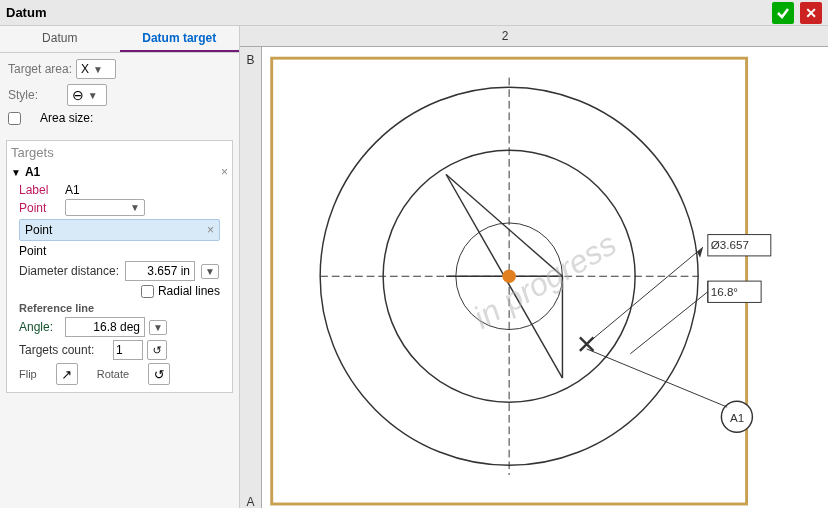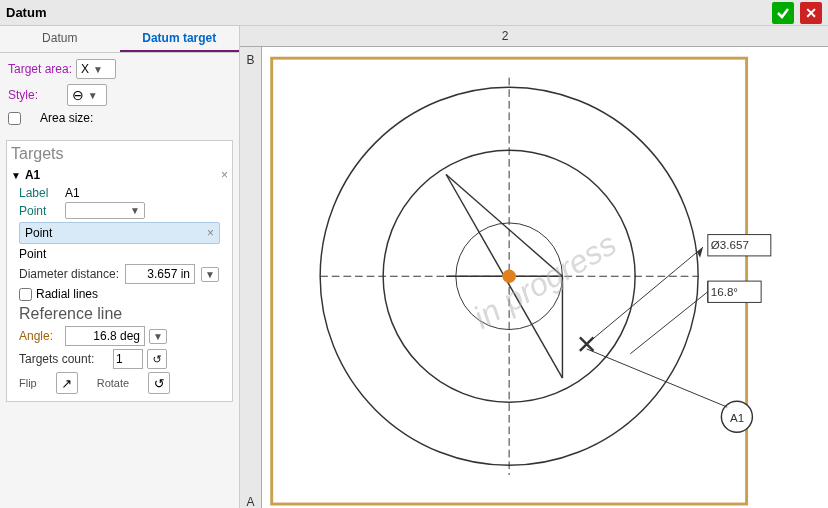--- a/index.html
+++ b/index.html
@@ -19,58 +19,58 @@
     
     .left-panel { width: 240px; min-width: 240px; background: #f5f5f5; border-right: 1px solid #ccc; display: flex; flex-direction: column; overflow-y: auto; }
 
     .tabs { display: flex; border-bottom: 1px solid #ccc; }
     .tab { flex: 1; text-align: center; padding: 5px 4px; cursor: pointer; font-size: 12px; border-bottom: 2px solid transparent; }
     .tab.active { color: #0066cc; border-bottom: 2px solid #701a75; font-weight: bold; }
     .tab.inactive { color: #555; }
 
     .panel-section { padding: 6px 8px; }
     .field-row { display: flex; align-items: center; margin-bottom: 5px; gap: 4px; }
-    .field-label { min-width: 55px; color: #a21caf; }
+    .field-label { min-width: 55px; color: #737373; }
     .dropdown-btn { display: flex; align-items: center; background: white; border: 1px solid #aaa; border-radius: 2px; padding: 2px 4px; cursor: pointer; gap: 4px; min-width: 40px; }
     .dropdown-arrow { font-size: 10px; color: #555; }
     .style-icon { font-size: 14px; }
 
     .checkbox-row { display: flex; align-items: center; gap: 19px; margin-bottom: 5px; }
     .checkbox-row input { cursor: pointer; }
 
     .targets-group { border: 1px solid #ccc; margin: 4px 6px; padding: 4px; background: white; }
-    .targets-label { font-size: 16px; color: #888; margin-bottom: 3px; }
+    .targets-label { font-size: 13px; color: #888; margin-bottom: 3px; }
     .target-item-header { display: flex; align-items: center; justify-content: space-between; padding: 2px 0; }
     .target-item-label { display: flex; align-items: center; gap: 4px; font-weight: bold; }
     .chevron { font-size: 10px; }
     .close-x { cursor: pointer; color: #888; font-size: 12px; }
 
     .sub-field-row { display: flex; align-items: center; margin: 2px 0 2px 8px; gap: 4px; }
-    .sub-label { min-width: 42px; color: #0f766e; }
+    .sub-label { min-width: 42px; color: #be185d; }
 
     .origin-box { background: #d8eaf8; border: 1px solid #aac8e8; border-radius: 2px; padding: 3px 5px; margin: 3px 8px; }
     .origin-label { font-size: 10px; color: #555; }
     .origin-value-row { display: flex; align-items: center; justify-content: space-between; }
     .origin-value { color: #000; }
 
     .target-location { margin: 3px 8px; }
     .target-location-label { font-size: 10px; color: #888; }
     .target-location-value { color: #000; }
 
     .diameter-row { display: flex; align-items: center; margin: 3px 8px; gap: 6px; }
     .diameter-label { min-width: 100px; color: #333; }
     .diameter-input { border: 1px solid #aaa; background: white; padding: 2px 4px; width: 70px; text-align: right; font-size: 12px; }
     .dropdown-btn-sm { display: flex; align-items: center; background: white; border: 1px solid #aaa; border-radius: 2px; padding: 1px 3px; cursor: pointer; }
 
-    .radial-row { display: flex; align-items: center; margin: 0 8px; gap: 4px; }
-    
-    .section-divider { font-size: 16px; color: #555; margin: 4px 8px 2px 8px; font-weight: normal; }
+    .radial-row { display: flex; align-items: center; margin: 0 8px; gap: 4px; justify-content: flex-end; }
+    
+    .section-divider { font-size: 11px; color: #555; margin: 4px 8px 2px 8px; font-weight: bold; }
     
     .angle-row { display: flex; align-items: center; margin: 3px 8px; gap: 4px; }
-    .angle-label { min-width: 42px; color: #a16207; }
+    .angle-label { min-width: 42px; color: #14532d; }
     .angle-input { border: 1px solid #aaa; background: white; padding: 2px 4px; width: 80px; text-align: right; font-size: 12px; }
     
     .instance-row { display: flex; align-items: center; margin: 3px 8px; gap: 4px; }
     .instance-label { min-width: 90px; color: #333; }
     .refresh-btn { width: 20px; height: 20px; border: 1px solid #aaa; background: white; cursor: pointer; display: flex; align-items: center; justify-content: center; border-radius: 2px; font-size: 11px; }
 
     .flip-rotate-row { display: flex; align-items: center; margin: 3px 8px; gap: 19px; }
     .flip-rotate-label { color: #555; font-size: 11px; }
     .icon-btn { width: 22px; height: 22px; border: 1px solid #aaa; background: white; cursor: pointer; display: flex; align-items: center; justify-content: center; border-radius: 2px; font-size: 13px; }
 

